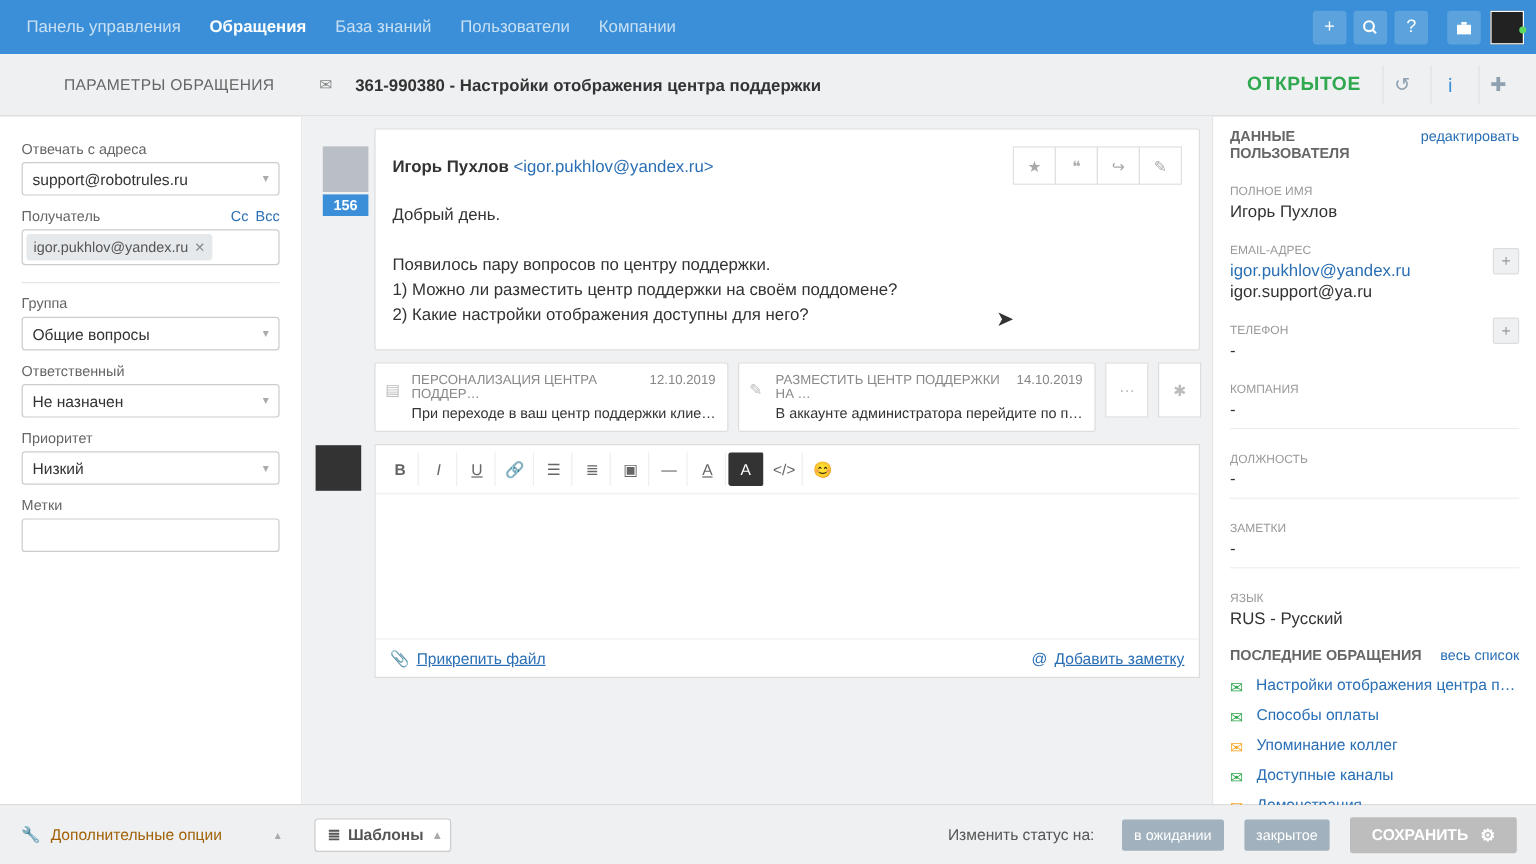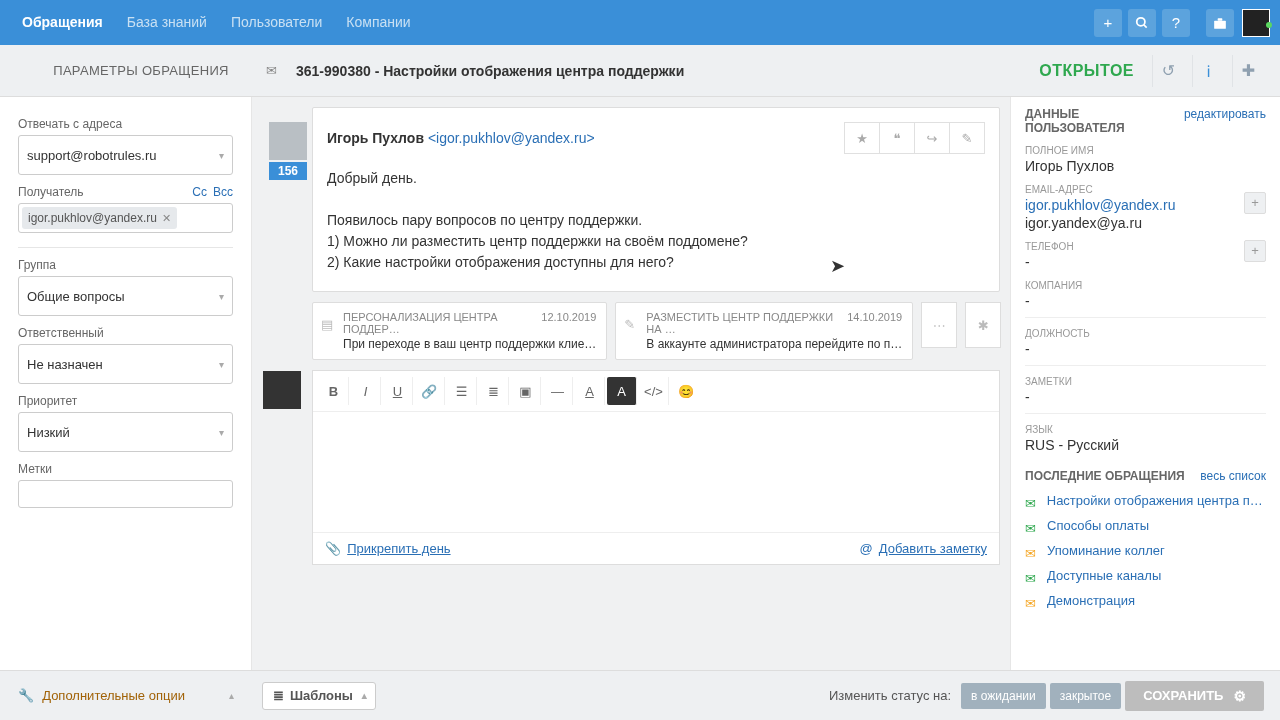--- a/index.html
+++ b/index.html
@@ -27,21 +27,21 @@
 
 .main { display: flex; height: calc(720px - 45px - 52px - 50px); }
 .sidebar-left { width: 252px; border-right: 1px solid #e6e6e6; padding: 10px 18px; overflow-y: auto; }
 .center { flex: 1; background: #f0f1f2; padding: 10px; overflow-y: auto; position: relative; }
 .sidebar-right { width: 270px; border-left: 1px solid #e6e6e6; padding: 10px 14px; overflow-y: auto; }
 
 
 .field-label { font-size: 12px; color: #666; margin-top: 10px; margin-bottom: 4px; display: flex; align-items: center; }
 .field-label .extras { margin-left: auto; }
 .field-label .extras a { color: #2a6fb5; margin-left: 6px; text-decoration: none; font-size: 12px; }
-.sel { width: 100%; height: 40px; border: 1px solid #ccc; border-radius: 3px; background: #fff; padding: 4px 8px; display: flex; align-items: center; justify-content: space-between; color: #333; cursor: pointer; gap: 12px; }
+.sel { width: 100%; height: 28px; border: 1px solid #ccc; border-radius: 3px; background: #fff; padding: 4px 8px; display: flex; align-items: center; justify-content: space-between; color: #333; cursor: pointer; gap: 12px; }
 .sel .chev { color: #aaa; font-size: 10px; }
 .chip-box { width: 100%; min-height: 30px; border: 1px solid #ccc; border-radius: 3px; background: #fff; padding: 3px; display: flex; flex-wrap: wrap; gap: 3px; }
 .chip { background: #e6e9ec; border-radius: 3px; padding: 2px 6px; display: flex; align-items: center; gap: 5px; font-size: 12px; color: #555; }
 .chip .x { color: #888; cursor: pointer; font-size: 11px; }
 .input { width: 100%; height: 28px; border: 1px solid #ccc; border-radius: 3px; padding: 0 8px; }
 .hr { border: none; border-top: 1px solid #e6e6e6; margin: 14px 0 8px; }
 
 
 .msg-card { background: #fff; border: 1px solid #ddd; border-radius: 2px; position: relative; }
 .msg-header { display: flex; align-items: center; padding: 14px 14px 8px 14px; }
@@ -75,21 +75,21 @@
 .editor-footer { display: flex; justify-content: space-between; padding: 8px 12px; border-top: 1px solid #eee; font-size: 13px; }
 .editor-footer a { color: #2a6fb5; text-decoration: underline; }
 .ef-left, .ef-right { display: flex; align-items: center; gap: 6px; }
 .ef-left .clip { color: #888; }
 .ef-right .at { color: #2a6fb5; }
 
 
 .rs-head { display: flex; justify-content: space-between; align-items: baseline; margin-bottom: 10px; }
 .rs-head .t { font-size: 12px; color: #666; font-weight: bold; }
 .rs-head a { color: #2a6fb5; font-size: 12px; text-decoration: none; padding-left: 16px; }
-.rs-label { font-size: 10px; color: #999; margin-top: 10px; text-transform: uppercase; }
+.rs-label { font-size: 10px; color: #999; margin-top: 20px; text-transform: uppercase; }
 .rs-val { font-size: 14px; color: #333; margin-top: 2px; word-break: break-all; }
 .rs-val.blue { color: #2a6fb5; }
 .rs-row { display: flex; position: relative; }
 .rs-row .content { flex: 1; }
 .plus-btn { width: 22px; height: 22px; background: #eef0f2; border: 1px solid #ddd; display: flex; align-items: center; justify-content: center; color: #999; cursor: pointer; border-radius: 2px; }
 .rs-hr { border: none; border-top: 1px solid #eee; margin: 8px 0; }
 .recent-head { display: flex; justify-content: space-between; align-items: baseline; margin-top: 16px; }
 .recent-head .t { font-size: 12px; color: #666; font-weight: bold; }
 .recent-head a { color: #2a6fb5; font-size: 12px; text-decoration: none; }
 .recent-item { display: flex; align-items: center; gap: 8px; margin-top: 10px; }
@@ -98,32 +98,33 @@
 
 
 .bottombar { position: absolute; bottom: 0; left: 0; right: 0; height: 50px; background: #eef0f2; border-top: 1px solid #ddd; display: flex; align-items: center; }
 .bb-left { width: 252px; display: flex; align-items: center; padding: 0 18px; }
 .bb-left a { color: #a16207; text-decoration: none; font-size: 13px; margin-left: 8px; }
 .bb-left .wrench { color: #888; }
 .bb-left .chev { margin-left: auto; color: #aaa; font-size: 10px; }
 .bb-mid { flex: 1; display: flex; align-items: center; padding: 0 10px; }
 .tpl-btn { border: 1px solid #ccc; background: #fff; height: 28px; padding: 0 22px 0 10px; display: flex; align-items: center; gap: 6px; border-radius: 3px; cursor: pointer; position: relative; font-weight: bold; color: #555; }
 .tpl-btn .chev { position: absolute; right: 8px; color: #aaa; font-size: 10px; }
-.bb-right { display: flex; align-items: center; padding-right: 16px; gap: 4px; }
+.bb-right { display: flex; align-items: center; padding-right: 16px; gap: 17px; }
 .bb-right .lbl { font-size: 13px; color: #555; margin-right: 6px; }
 .status-btn { background: #a1b1bd; color: #fff; border: none; height: 26px; padding: 0 10px; font-size: 12px; border-radius: 2px; cursor: pointer; }
 .save-btn { background: #bdbdbd; color: #fff; border: none; height: 30px; padding: 0 18px; font-size: 13px; font-weight: bold; border-radius: 2px; cursor: pointer; display: flex; align-items: center; gap: 10px; }
 .save-btn .cog { font-size: 14px; }
 
 svg { display: block; }
 </style>
 </head>
 <body>
 
 <div class="topnav">
+  <div class="nav-item">Панель управления</div>
   <div class="nav-item active">Обращения</div>
   <div class="nav-item">База знаний</div>
   <div class="nav-item">Пользователи</div>
   <div class="nav-item">Компании</div>
   <div class="spacer"></div>
   <div class="iconbtn">+</div>
   <div class="iconbtn">
       <svg width="14" height="14" viewBox="0 0 24 24" fill="none" stroke="currentColor" stroke-width="3">
         <circle cx="10" cy="10" r="7"></circle>
         <line x1="20" y1="20" x2="15" y2="15"></line>
@@ -265,21 +266,21 @@
               <u>A</u>
             </div>
           <div class="tbtn" style="background:#333;color:#fff;border-radius:2px">A</div>
           <div class="tbtn">&lt;/&gt;</div>
           <div class="tbtn">😊</div>
         </div>
         <div class="editor-body" contenteditable="true" style=""></div>
         <div class="editor-footer">
           <div class="ef-left">
               <span class="clip">📎</span>
-              <a href="#">Прикрепить день</a>
+              <a href="#">Прикрепить файл</a>
             </div>
           <div class="ef-right">
               <span class="at">@</span>
               <a href="#">Добавить заметку</a>
             </div>
         </div>
       </div>
     </div>
     <div style="position:absolute; left:578px; top:158px; font-size:18px; pointer-events:none;">➤</div>
   </div>
@@ -290,21 +291,21 @@
         <a href="#">редактировать</a>
       </div>
 
     <div class="rs-label">ПОЛНОЕ ИМЯ</div>
     <div class="rs-val">Игорь Пухлов</div>
 
     <div class="rs-row">
       <div class="content">
         <div class="rs-label">EMAIL-АДРЕС</div>
         <div class="rs-val blue">igor.pukhlov@yandex.ru</div>
-        <div class="rs-val">igor.yandex@ya.ru</div>
+        <div class="rs-val">igor.support@ya.ru</div>
       </div>
       <div class="plus-btn" style="align-self:center">+</div>
     </div>
 
     <div class="rs-row">
       <div class="content">
         <div class="rs-label">ТЕЛЕФОН</div>
         <div class="rs-val">-</div>
       </div>
       <div class="plus-btn" style="align-self:center">+</div>

